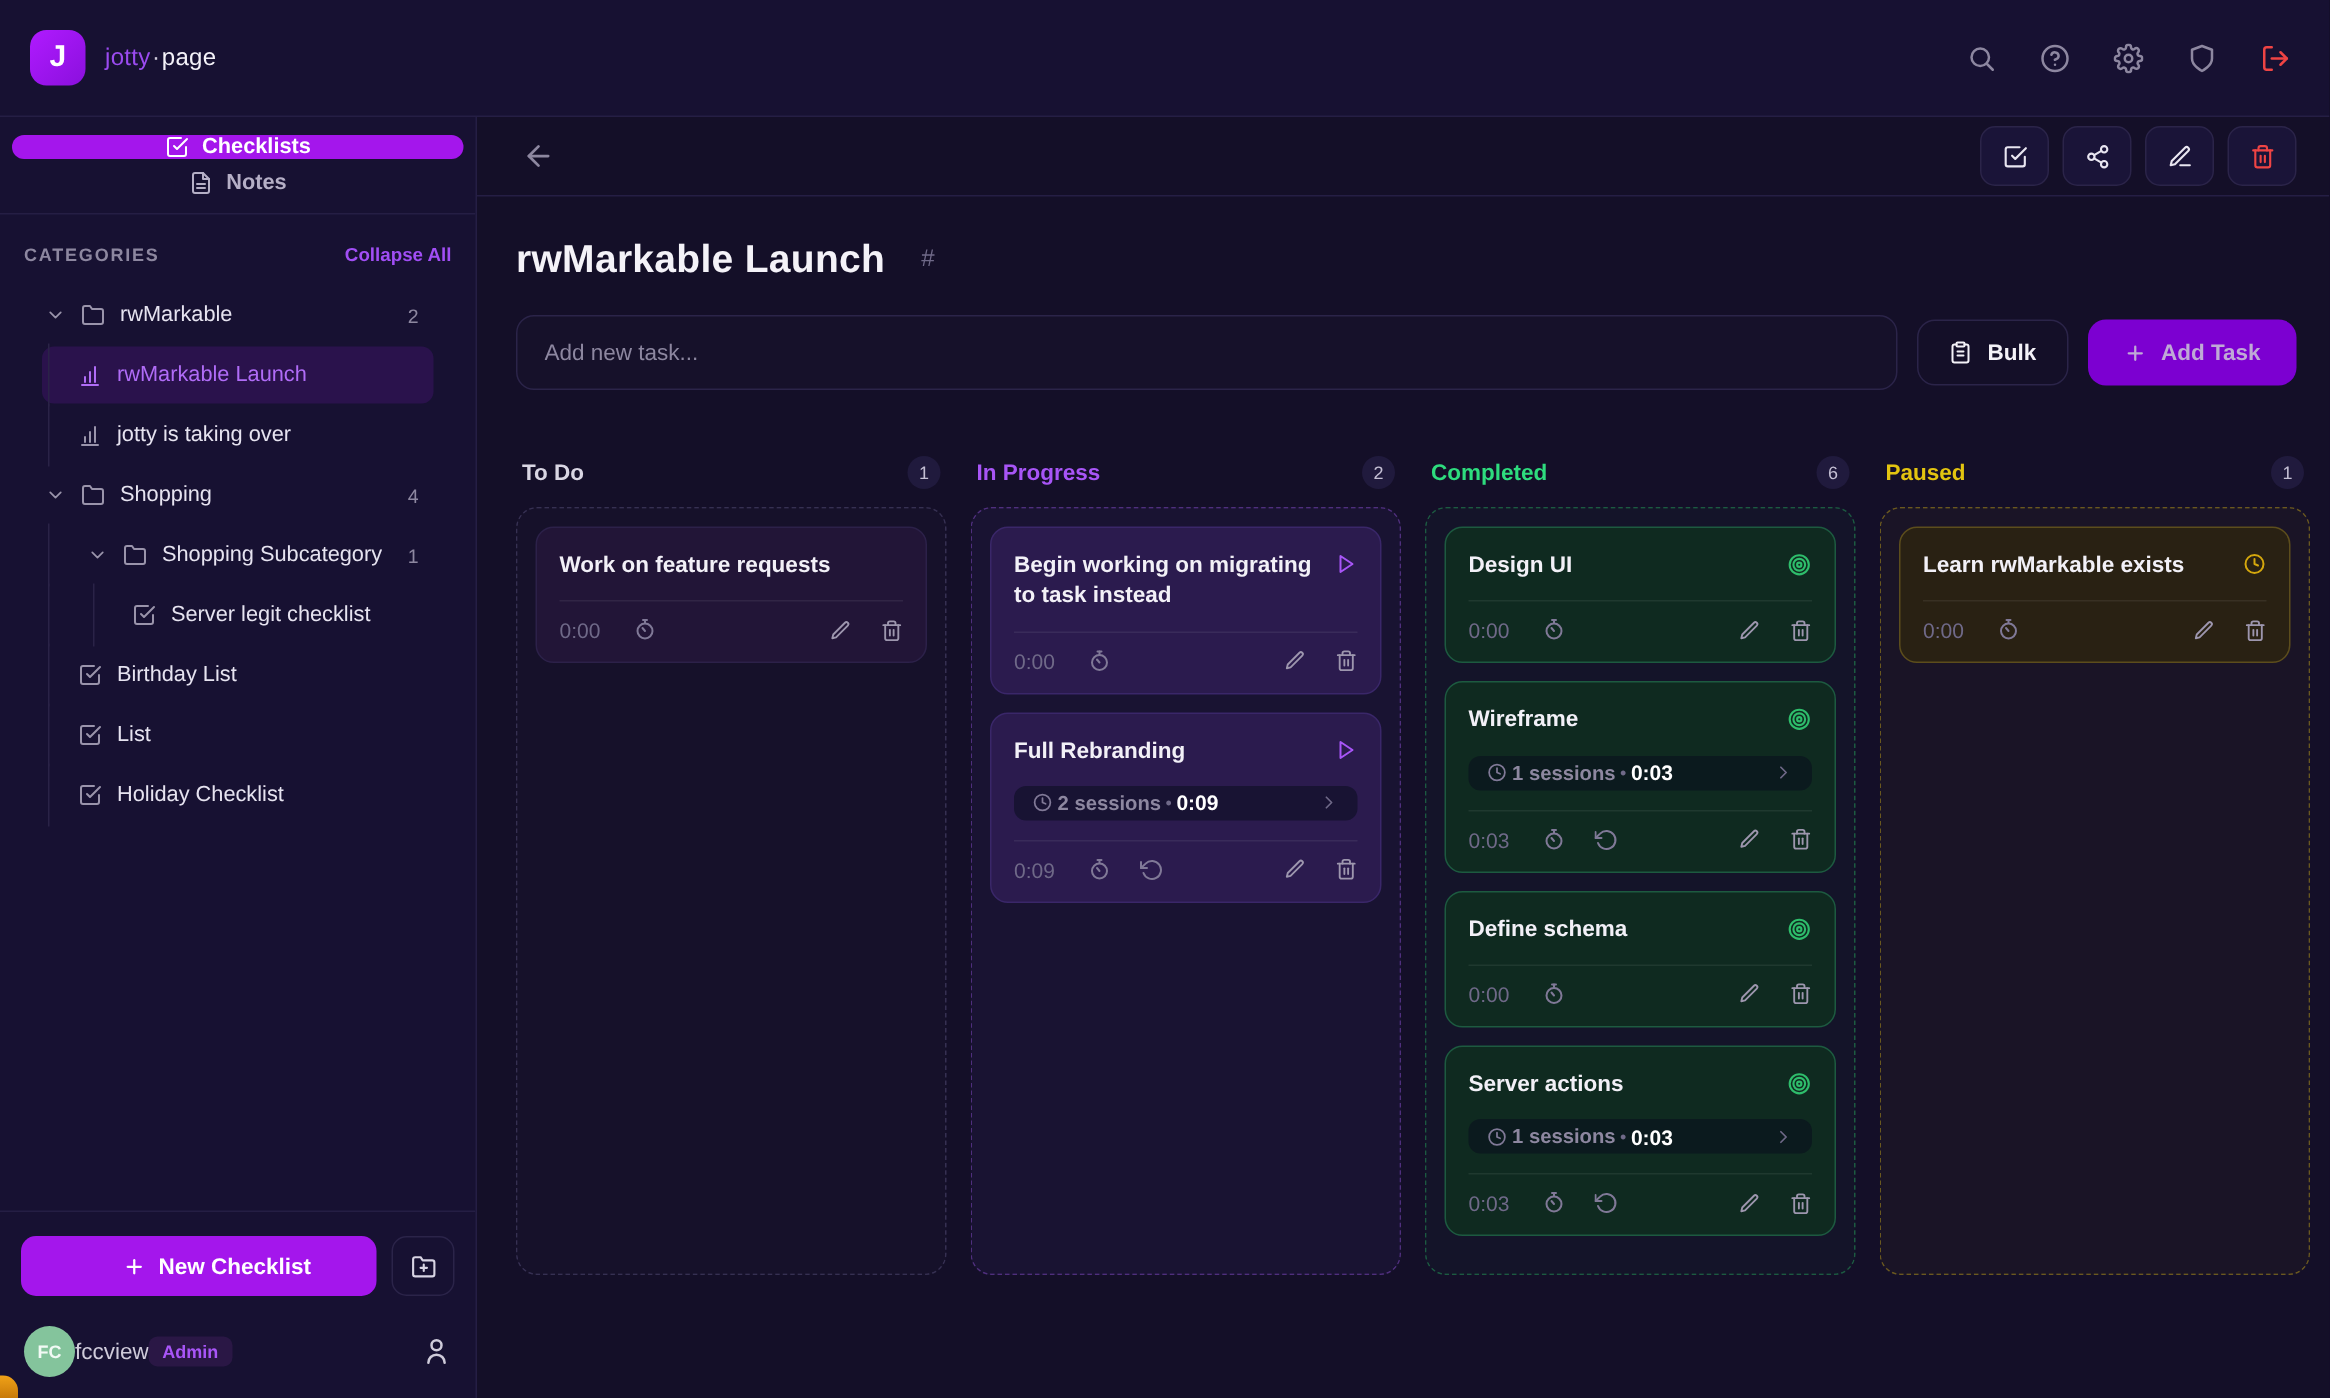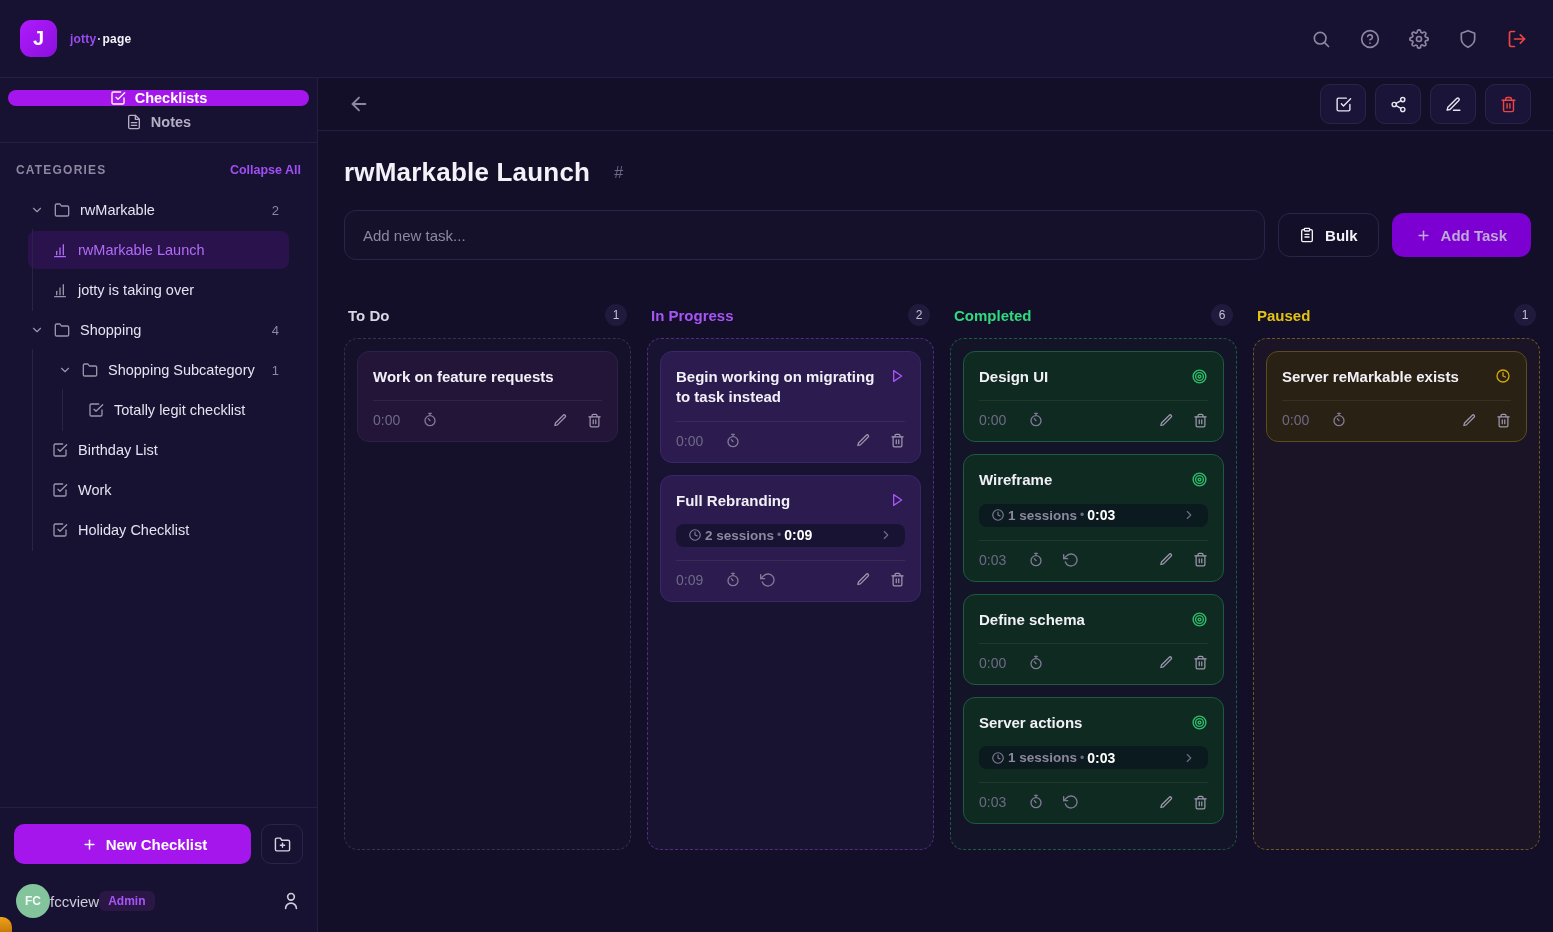--- a/index.html
+++ b/index.html
@@ -9,21 +9,21 @@
 
   .icn { display:inline-flex; align-items:center; justify-content:center; flex:none; }
   .icn svg { width:100%; height:100%; display:block; }
   button { background:none; border:none; color:inherit; font-family:inherit; cursor:pointer; }
   .spacer { flex:1; }
 
   
   .topbar { grid-column:1 / 3; display:flex; align-items:center; background:#171132; border-bottom:1px solid #251e44; padding:0 26px 0 20px; }
   .brand { display:flex; align-items:center; gap:13px; }
   .logo { width:37px; height:37px; border-radius:11px; background:linear-gradient(135deg,#b01aff,#8a10dd); display:flex; align-items:center; justify-content:center; font-weight:700; font-size:20px; color:#fff; }
-  .brand-text { font-size:12px; font-weight:700; letter-spacing:.2px; }
+  .brand-text { font-size:16px; font-weight:400; letter-spacing:.2px; }
   .brand-purple { color:#9b4bf0; }
   .brand-dot { color:#cfcbda; padding:0 1px; }
   .brand-white { color:#f4f2f8; }
   .topbar-actions { margin-left:auto; display:flex; align-items:center; gap:29px; }
   .top-icon-btn { width:20px; height:20px; color:#8d87a0; display:flex; }
   .top-icon-btn.danger { color:#ef4444; }
 
   
   .sidebar { grid-row:2; grid-column:1; background:#171132; border-right:1px solid #251e44; display:flex; flex-direction:column; overflow:hidden; }
   .tabs { display:flex; gap:8px; padding:12px 8px; border-bottom:1px solid #251e44;flex-direction:column; }
@@ -258,39 +258,39 @@
           <span>Shopping Subcategory</span>
           <span class="tree-count">1</span>
         </div>
         <div class="tree-row d2l" data-depth="2">
           <span class="icn " style="width:16px;height:16px">
             <svg viewBox="0 0 24 24" fill="none" stroke="currentColor" stroke-width="2" stroke-linecap="round" stroke-linejoin="round">
               <polyline points="9 11 12 14 22 4"></polyline>
               <path d="M21 12v7a2 2 0 0 1-2 2H5a2 2 0 0 1-2-2V5a2 2 0 0 1 2-2h11"></path>
             </svg>
           </span>
-          <span>Totally legit checklist</span>
+          <span>Server legit checklist</span>
         </div>
         <div class="tree-row d1l" data-depth="1">
           <span class="icn " style="width:16px;height:16px">
             <svg viewBox="0 0 24 24" fill="none" stroke="currentColor" stroke-width="2" stroke-linecap="round" stroke-linejoin="round">
               <polyline points="9 11 12 14 22 4"></polyline>
               <path d="M21 12v7a2 2 0 0 1-2 2H5a2 2 0 0 1-2-2V5a2 2 0 0 1 2-2h11"></path>
             </svg>
           </span>
           <span>Birthday List</span>
         </div>
         <div class="tree-row d1l" data-depth="1">
           <span class="icn " style="width:16px;height:16px">
             <svg viewBox="0 0 24 24" fill="none" stroke="currentColor" stroke-width="2" stroke-linecap="round" stroke-linejoin="round">
               <polyline points="9 11 12 14 22 4"></polyline>
               <path d="M21 12v7a2 2 0 0 1-2 2H5a2 2 0 0 1-2-2V5a2 2 0 0 1 2-2h11"></path>
             </svg>
           </span>
-          <span>Work</span>
+          <span>List</span>
         </div>
         <div class="tree-row d1l" data-depth="1">
           <span class="icn " style="width:16px;height:16px">
             <svg viewBox="0 0 24 24" fill="none" stroke="currentColor" stroke-width="2" stroke-linecap="round" stroke-linejoin="round">
               <polyline points="9 11 12 14 22 4"></polyline>
               <path d="M21 12v7a2 2 0 0 1-2 2H5a2 2 0 0 1-2-2V5a2 2 0 0 1 2-2h11"></path>
             </svg>
           </span>
           <span>Holiday Checklist</span>
         </div>
@@ -755,21 +755,21 @@
             </div>
           </div>
           <div class="col-wrap col-paused">
             <div class="col-head">
               <span class="col-label">Paused</span>
               <span class="col-count">1</span>
             </div>
             <div class="col-body">
               <div class="card card-paused">
                 <div class="card-head">
-                  <div class="card-title">Server reMarkable exists</div>
+                  <div class="card-title">Learn rwMarkable exists</div>
                   <span class="status-icn status-clock icn">
                     <svg viewBox="0 0 24 24" fill="none" stroke="currentColor" stroke-width="2" stroke-linecap="round" stroke-linejoin="round">
                       <circle cx="12" cy="12" r="9"></circle>
                       <polyline points="12 7 12 12 15.5 13.5"></polyline>
                     </svg>
                   </span>
                 </div>
                 <div class="card-divider"></div>
                 <div class="card-footer">
                   <span class="card-time">0:00</span>

